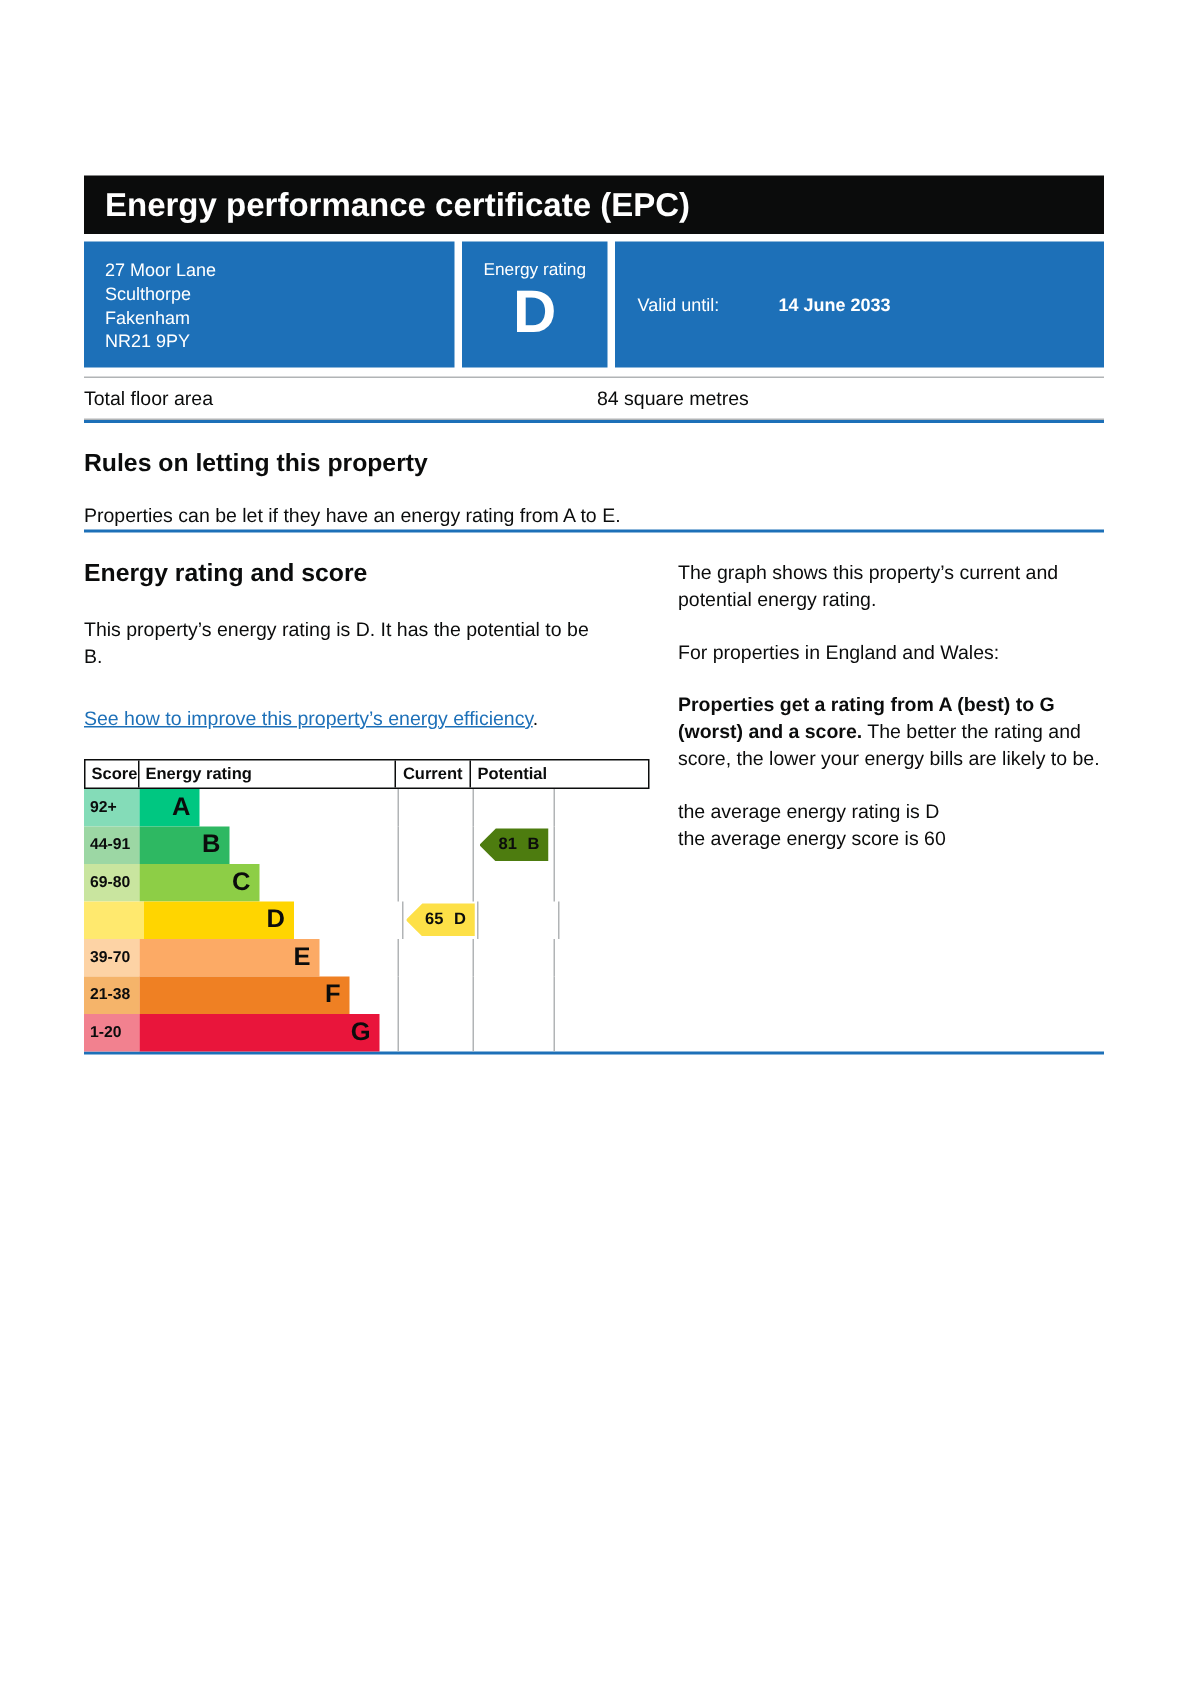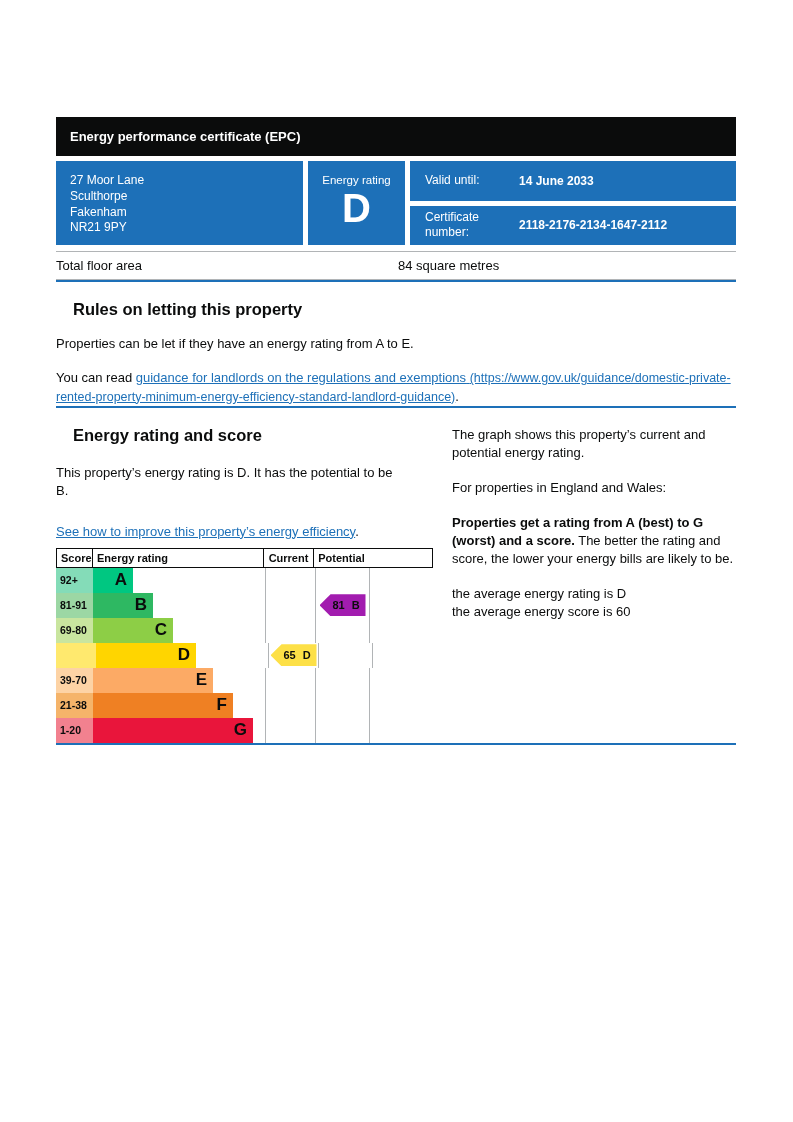--- a/index.html
+++ b/index.html
@@ -12,21 +12,21 @@
     font-family: "Liberation Sans", "DejaVu Sans", sans-serif;
     font-size: 13px;
   }
   .page { width: 680px; margin-left: 56px; padding-top: 117px; }
 
   
   .title-bar {
     background: #0b0c0c; color: #ffffff; height: 39px;
     display: flex; align-items: center; padding-left: 14px;
   }
-  .title-bar h1 { margin: 0; font-size: 13px; font-weight: bold; }
+  .title-bar h1 { margin: 0; font-size: 22px; font-weight: bold; }
 
   
   .summary { display: flex; gap: 5px; margin-top: 5px; height: 84px; }
   .sum-box { background: #1d70b8; color: #ffffff; }
   .address-box { flex: 0 0 247px; padding: 12px 14px; font-size: 12px; line-height: 1.32; }
   .rating-box { flex: 0 0 97px; text-align: center; padding-top: 13px; }
   .rating-label { font-size: 11.5px; }
   .rating-value { font-size: 40px; font-weight: bold; line-height: 1.05; margin-top: 1px; }
   .info-col { flex: 1 1 auto; display: flex; flex-direction: column; gap: 5px; }
   .info-cell { flex: 1 1 0; display: flex; align-items: center; padding: 0 15px; font-size: 12px; }
@@ -37,36 +37,36 @@
   .property-table { width: 100%; border-collapse: collapse; margin-top: 6px; }
   .property-table td { padding: 6px 0; border-bottom: 1px solid #b1b4b6; font-size: 13px; }
   .property-table tr:first-child td { border-top: 1px solid #b1b4b6; }
   .property-table td.lbl { width: 342px; }
 
   hr.blue-rule { border: none; border-top: 2px solid #1d70b8; margin: 0; }
   .rule-1 { margin-top: 9px; }
   .rule-2 { margin-top: 23px; }
   .rule-3 { margin-top: 13px; }
 
-  h2.section-h { font-size: 16.5px; font-weight: bold; margin: 18px 0 0 17px; }
+  h2.section-h { font-size: 16.5px; font-weight: bold; margin: 18px 0 0 0; }
   p.body-p { margin: 16px 0 0 0; line-height: 1.4; }
   a.gov-link { color: #1d70b8; text-decoration: underline; cursor: pointer; }
   .link-url { font-size: 12.5px; }
 
   
   .two-col { display: flex; margin-top: 18px; gap: 28px; }
   .col-left { width: 340px; }
   .col-right { width: 312px; margin-left: 28px; }
   .col-left h2, .col-right p:first-child { margin-top: 0; }
   .col-left .lead { margin-top: 19px; }
   .col-left .improve { margin-top: 22px; }
   .col-right p { margin: 0 0 17px 0; line-height: 1.38; }
 
   
-  .epc-chart { margin-top: 7px; width: 377px; text-align: right; }
+  .epc-chart { margin-top: 18px; width: 377px; text-align: right; }
   .chart-head { display: flex; height: 20px; border: 1px solid #0b0c0c; font-weight: bold; font-size: 11px; }
   .chart-head > div { display: flex; align-items: center; }
   .h-score { width: 36px; padding-left: 4px; border-right: 1px solid #0b0c0c; }
   .h-rating { width: 171px; padding-left: 4px; border-right: 1px solid #0b0c0c; }
   .h-current { width: 50px; justify-content: center; border-right: 1px solid #0b0c0c; }
   .h-potential { width: 55px; justify-content: center; }
   .chart-row { display: flex; height: 25px; }
   .cell-score { width: 37px; display: flex; align-items: center; padding-left: 4px; font-weight: bold; font-size: 10.5px; }
   .cell-rating { width: 172px; }
   .band { height: 100%; display: flex; align-items: center; justify-content: flex-end; padding-right: 6px; font-weight: bold; font-size: 17px; }
@@ -97,42 +97,37 @@
     </div>
     <div class="sum-box rating-box">
       <div class="rating-label">Energy rating</div>
       <div class="rating-value">D</div>
     </div>
     <div class="info-col">
       <div class="sum-box info-cell">
         <span class="info-label">Valid until:</span>
         <span class="info-value">14 June 2033</span>
       </div>
-      <div class="sum-box info-cell">
-        <span class="info-label">Certificate number:</span>
-        <span class="info-value">2118-2176-2134-1647-2112</span>
-      </div>
     </div>
   </section>
 
   <table class="property-table">
     <tbody>
       <tr>
         <td class="lbl">Total floor area</td>
         <td>84 square metres</td>
       </tr>
     </tbody>
   </table>
 
   <hr class="blue-rule rule-1">
 
   <section>
     <h2 class="section-h">Rules on letting this property</h2>
     <p class="body-p">Properties can be let if they have an energy rating from A to E.</p>
-    <p class="body-p"><span>You can read </span><a class="gov-link"><span>guidance for landlords on the regulations and exemptions</span> <span class="link-url">(https://www.gov.uk/guidance/domestic-private-rented-property-minimum-energy-efficiency-standard-landlord-guidance)</span></a><span>.</span></p>
   </section>
 
   <hr class="blue-rule rule-2">
 
   <section class="two-col">
     <div class="col-left">
       <h2 class="section-h">Energy rating and score</h2>
       <p class="body-p lead">This property’s energy rating is D. It has the potential to be B.</p>
       <p class="body-p improve"><a class="gov-link">See how to improve this property’s energy efficiency</a><span>.</span></p>
 
@@ -146,27 +141,27 @@
         <div id="chart-rows">
             <div class="chart-row">
               <div class="cell-score" style="background: rgb(132, 220, 184);">92+</div>
               <div class="cell-rating">
                 <div class="band" style="background: rgb(0, 199, 129); width: 40px;">A</div>
               </div>
               <div class="cell-current"></div>
               <div class="cell-potential"></div>
             </div>
             <div class="chart-row">
-              <div class="cell-score" style="background: rgb(156, 215, 164);">81-91</div>
+              <div class="cell-score" style="background: rgb(156, 215, 164);">44-91</div>
               <div class="cell-rating">
                 <div class="band" style="background: rgb(46, 184, 98); width: 60px;">B</div>
               </div>
               <div class="cell-current"></div>
               <div class="cell-potential">
-                <div class="rating-arrow" style="background: #a21caf;">
+                <div class="rating-arrow" style="background: #4d7c0f;">
                   <span class="arrow-score">81</span>
                   <span class="arrow-letter">B</span>
                 </div>
               </div>
             </div>
             <div class="chart-row">
               <div class="cell-score" style="background: rgb(201, 229, 159);">69-80</div>
               <div class="cell-rating">
                 <div class="band" style="background: rgb(141, 206, 70); width: 80px;">C</div>
               </div>

